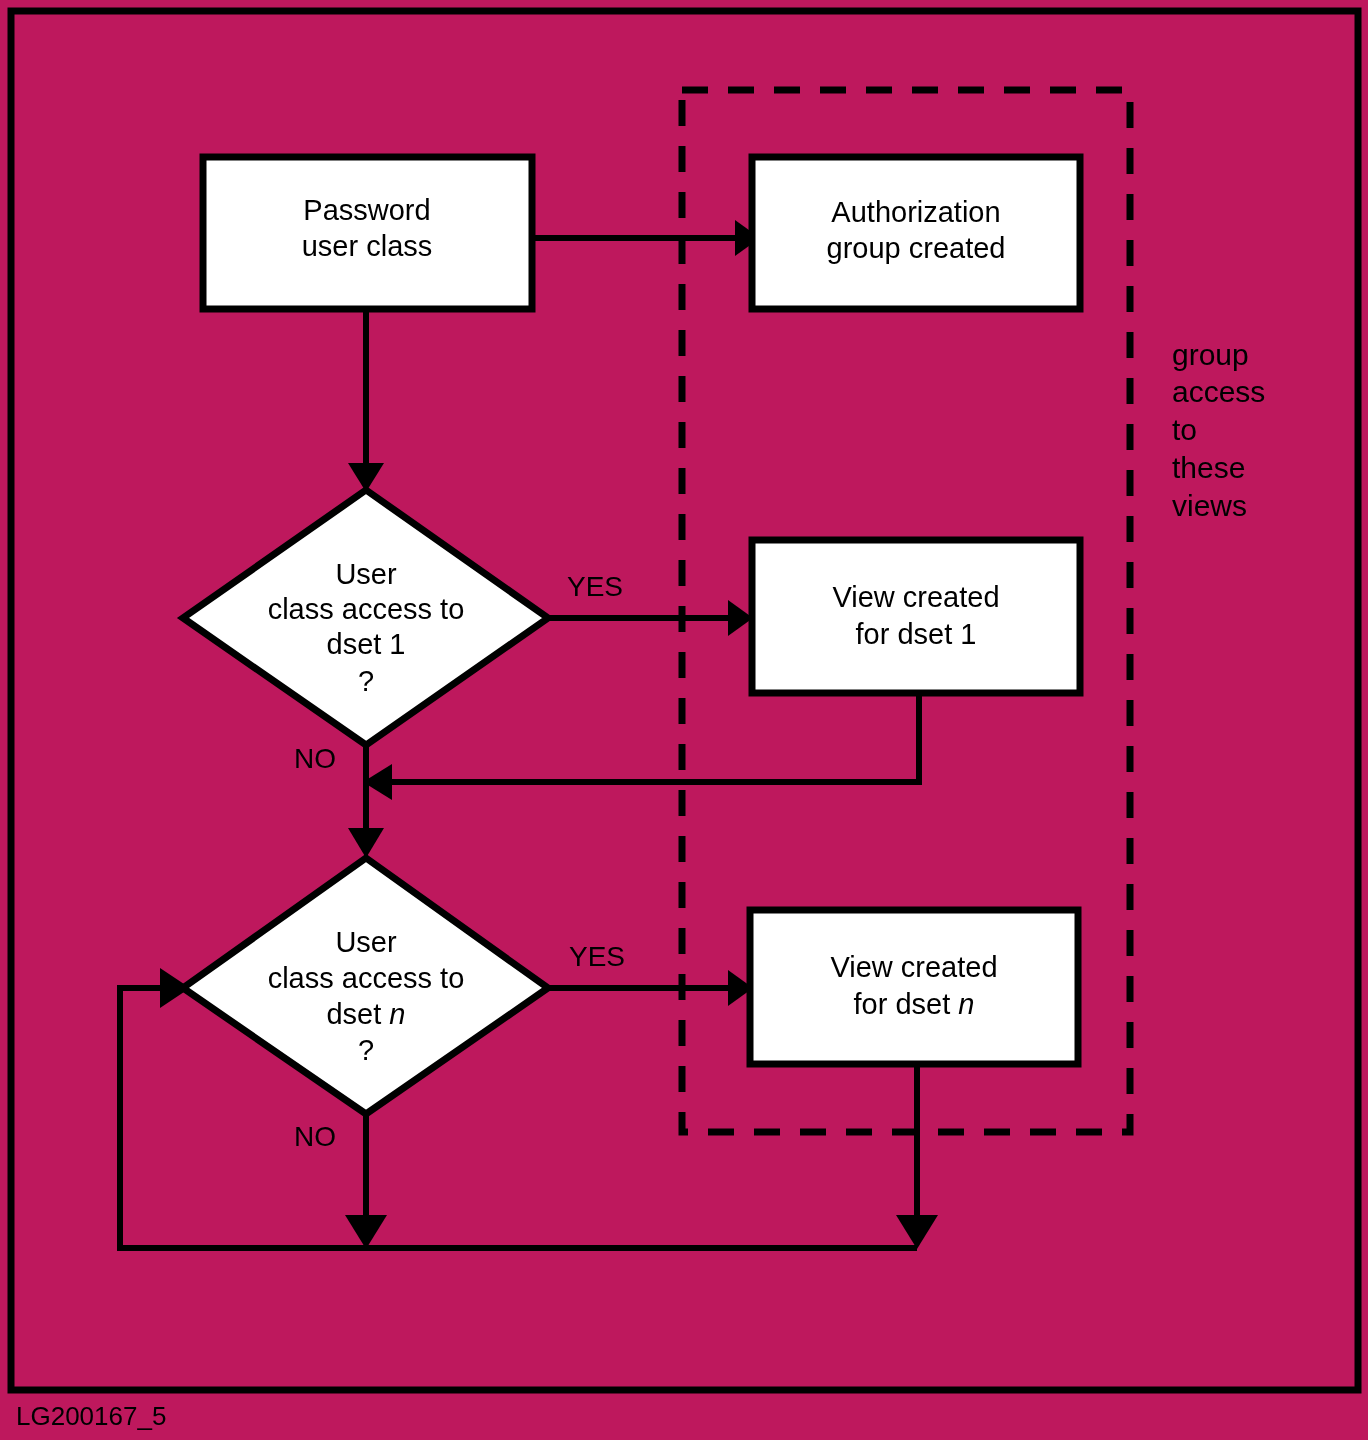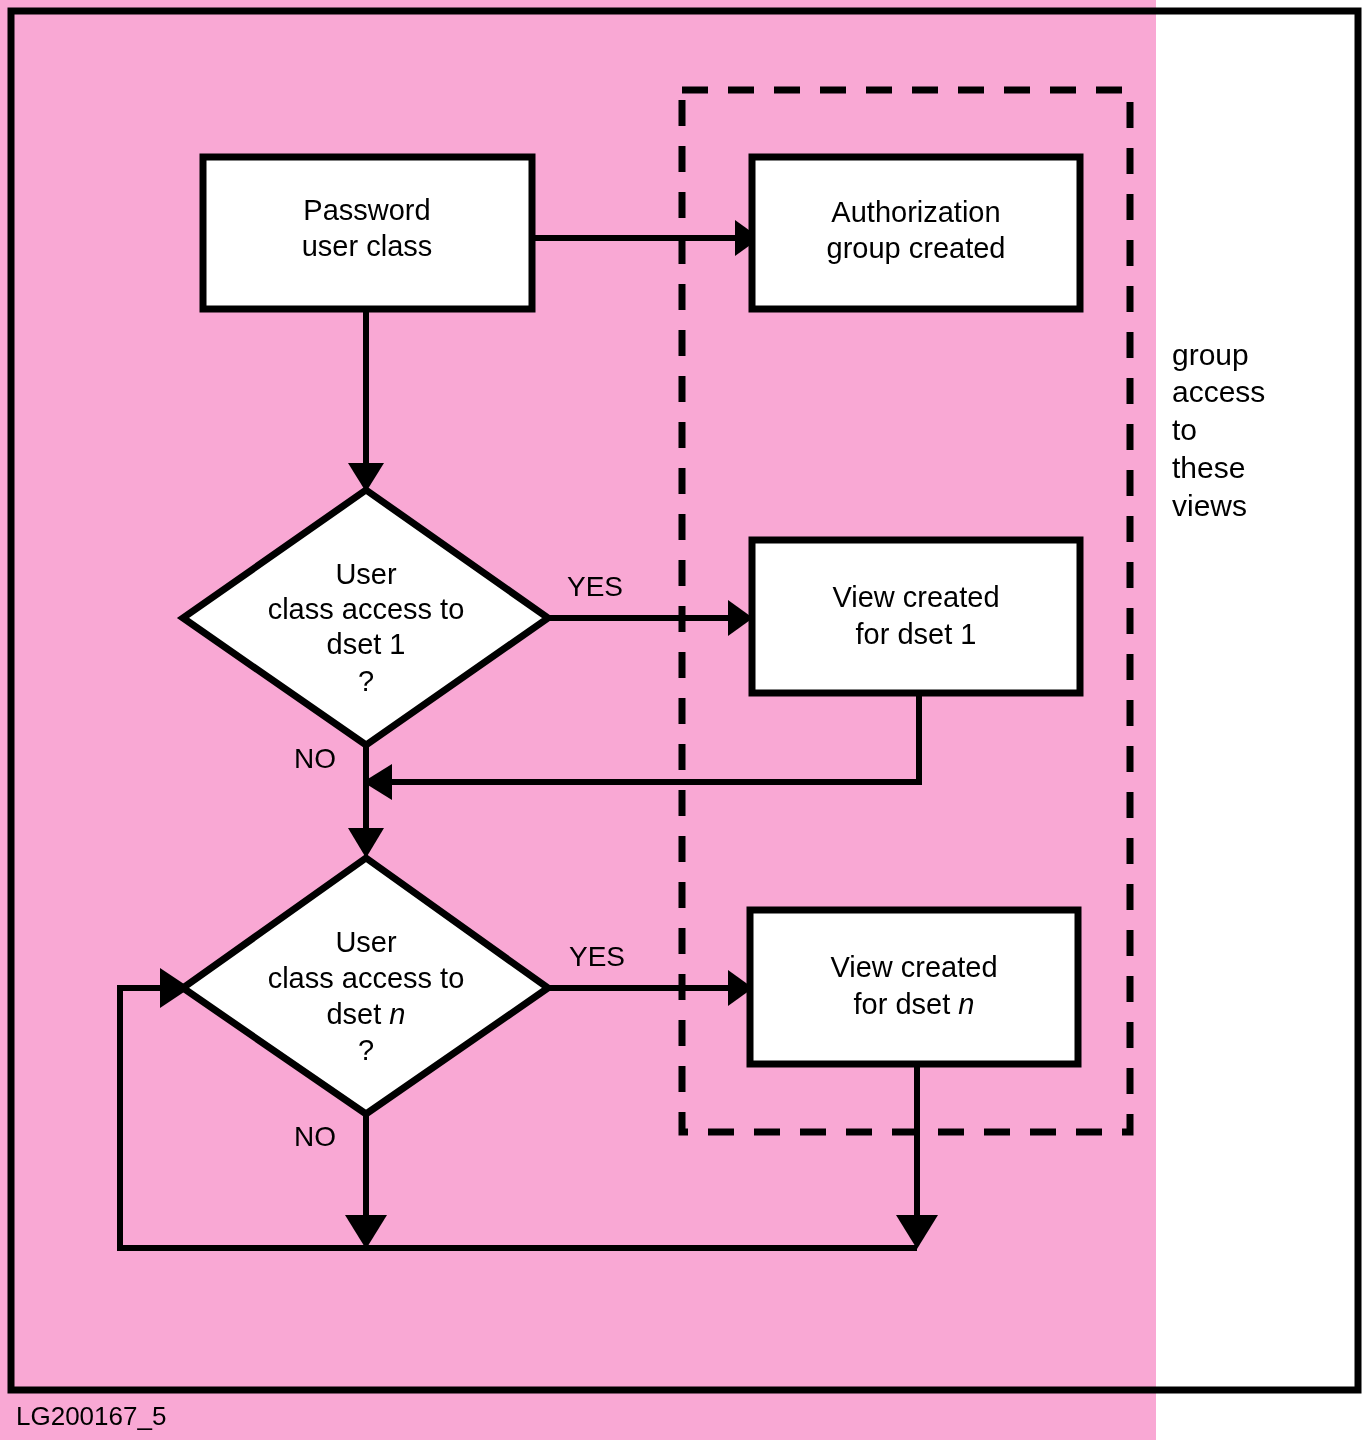--- a/index.html
+++ b/index.html
@@ -8,23 +8,23 @@
     background: #ffffff;
   }
   body {
     width: 1368px;
     height: 1440px;
     font-family: "Liberation Sans", sans-serif;
     overflow: hidden;
   }
   #stage {
     position: relative;
-    width: 1156px;
+    width: 1368px;
     height: 1440px;
-    background: #f9a8d4;
+    background: #be185d;
   }
   svg.diagram {
     position: absolute;
     left: 0;
     top: 0;
     width: 1368px;
     height: 1440px;
     display: block;
   }
   .node-text {

